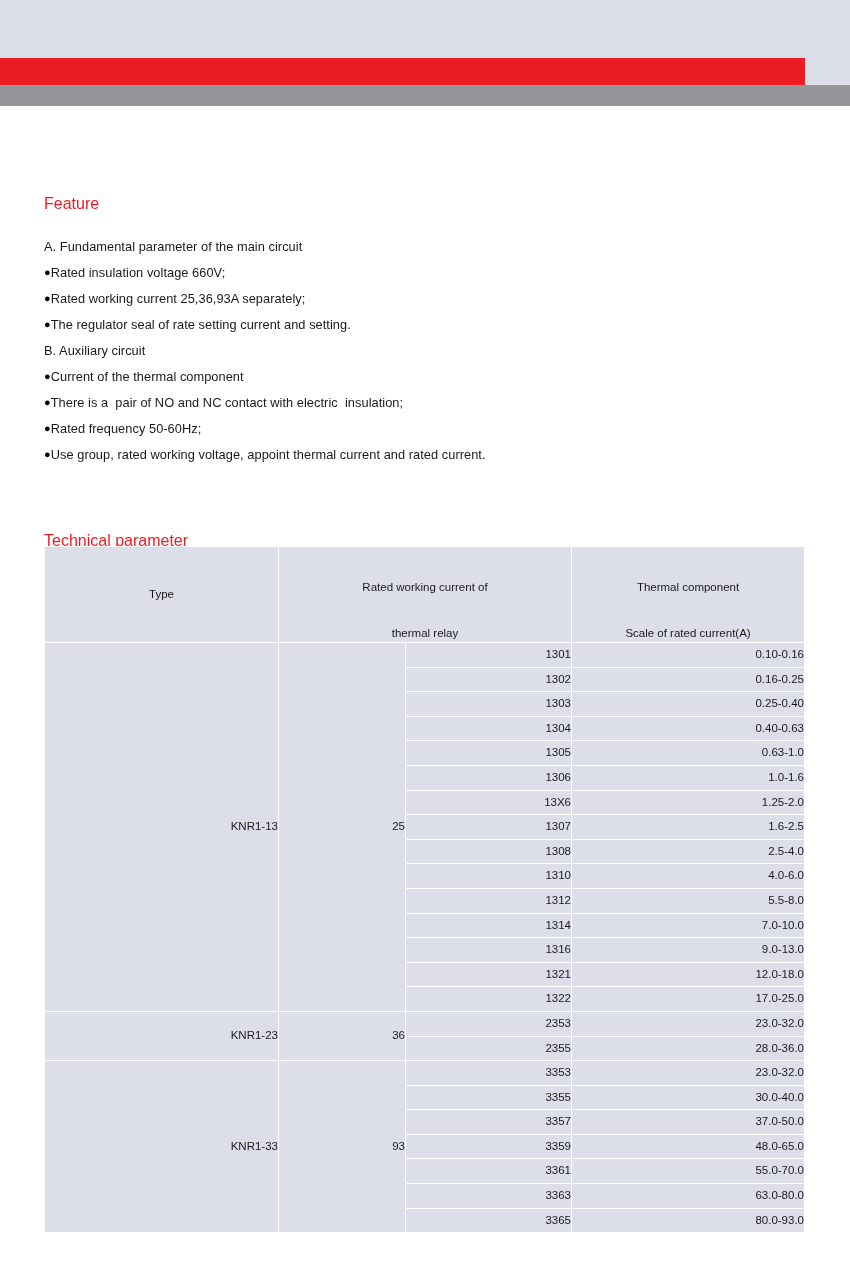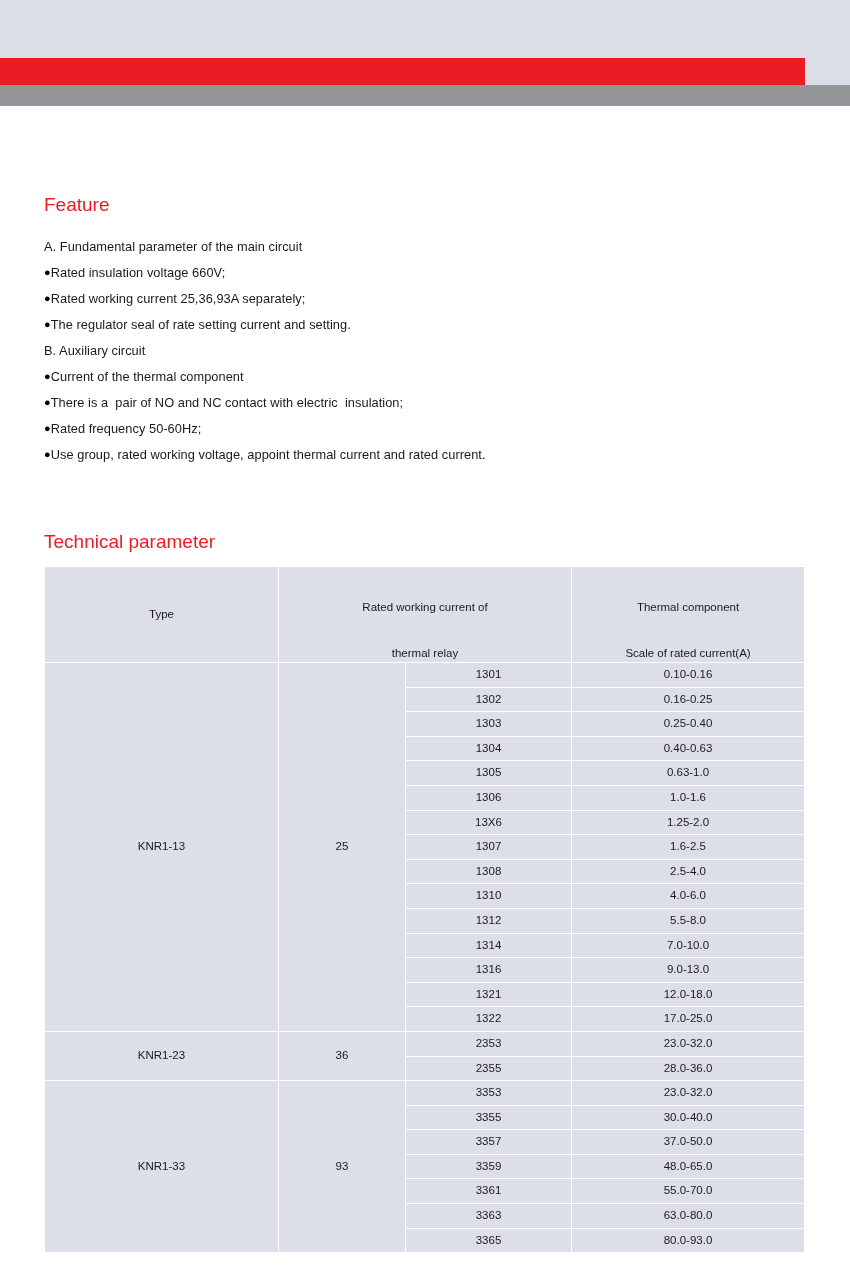--- a/index.html
+++ b/index.html
@@ -41,21 +41,21 @@
   
   #content {
     position: absolute;
     left: 0;
     top: 106px;
     width: 850px;
   }
 
   .section-heading {
     color: #ed1c24;
-    font-size: 19px;
+    font-size: 16px;
     font-weight: normal;
     margin: 0;
     padding: 0;
     line-height: 1.1;
   }
 
   #feature-heading {
     position: absolute;
     left: 44px;
     top: 89px;
@@ -86,21 +86,21 @@
   #tech-heading {
     position: absolute;
     left: 44px;
     top: 426px;
   }
 
   
   #param-table {
     position: absolute;
     left: 44px;
-    top: 460px;
+    top: 440px;
     width: 760px;
     border-collapse: collapse;
     background: #701a75;
     table-layout: fixed;
   }
   #param-table td, #param-table th {
     border: 1px solid #ffffff;
     background: #dcdfea;
     color: #1a1a1a;
     font-weight: normal;
@@ -115,20 +115,21 @@
     line-height: 15px;
   }
   .col-type  { width: 234px; }
   .col-rated { width: 127px; }
   .col-code  { width: 166px; }
   .col-scale { width: 233px; }
 
   #param-table tbody td {
     height: 23.6px;
     line-height: 23.6px;
+    text-align: right;
   }
   td.type-cell, td.rated-cell {
     font-size: 12px;
   }
   .hdr-sub {
     display: block;
     margin-top: 31px;
   }
 </style>
 </head>

